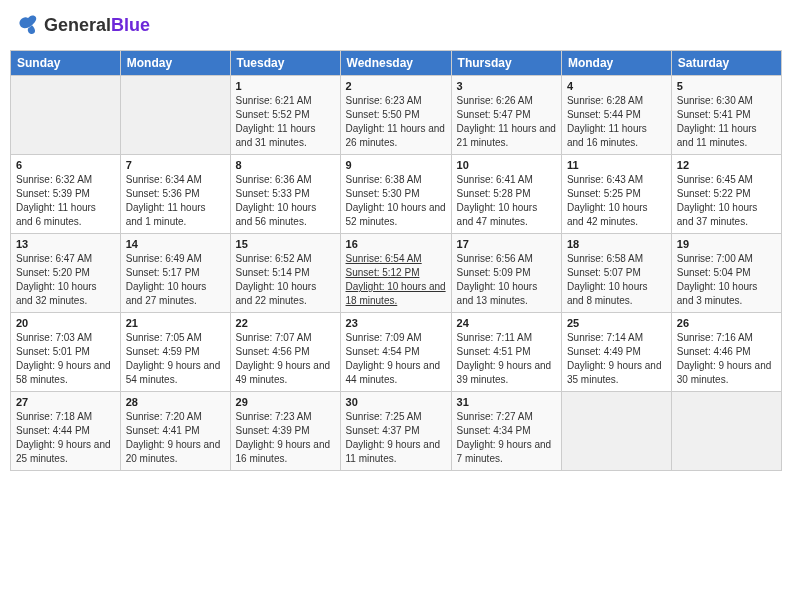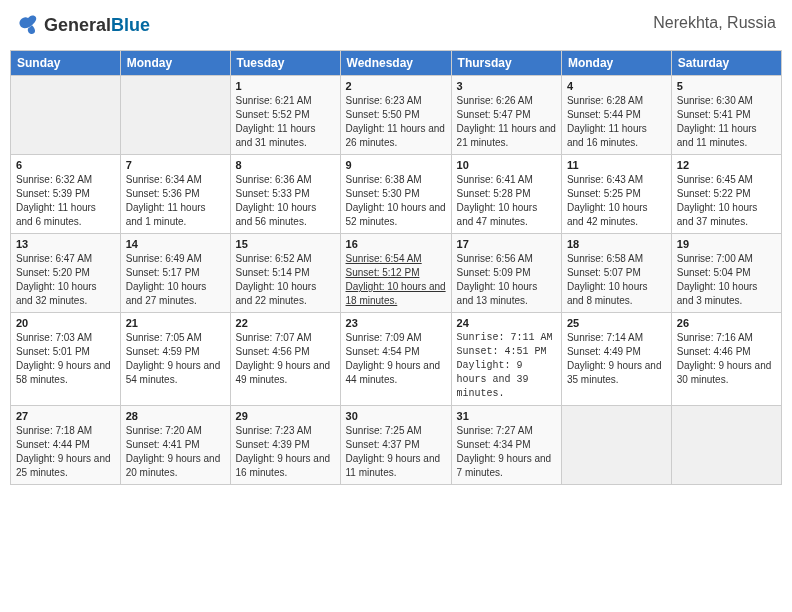--- a/index.html
+++ b/index.html
@@ -23,21 +23,21 @@
       gap: 4px;
     }
     .logo-text {
       display: flex;
       flex-direction: row;
       font-size: 18px;
       font-weight: bold;
       line-height: 1.1;
     }
     .logo-general { color: #333; }
-    .logo-blue { color: #0369a1; }
+    .logo-blue { color: #6d28d9; }
     .logo-bird {
       width: 24px;
       height: 24px;
     }
     .title-block {
       text-align: right;
     }
     .month-title {
       font-size: 32px;
       font-weight: normal;
@@ -97,21 +97,20 @@
     <svg class="logo-bird" viewBox="0 0 30 30">
       <path d="M15 5 C10 2, 2 8, 5 14 C8 20, 15 18, 20 14 C25 10, 28 4, 22 2 C19 1, 17 3, 15 5Z" fill="#3a78c9"></path>
       <path d="M20 14 C24 18, 26 24, 20 25 C16 25, 14 21, 15 18" fill="#3a78c9"></path>
     </svg>
     <div class="logo-text">
       <span class="logo-general">General</span>
       <span class="logo-blue">Blue</span>
     </div>
   </div>
   <div class="title-block">
-    <div class="location-title">Nerekhta, Russia</div>
   </div>
 </div>
 
 <table class="calendar">
   <thead>
     <tr>
     <th>Sunday</th>
         <th>Monday</th>
         <th>Tuesday</th>
         <th>Wednesday</th>
@@ -263,21 +262,21 @@
 Daylight: 9 hours and 49 minutes.</div>
         </td>
         <td>
           <div class="day-number">23</div>
           <div class="day-info" style="white-space: pre-line;">Sunrise: 7:09 AM
 Sunset: 4:54 PM
 Daylight: 9 hours and 44 minutes.</div>
         </td>
         <td>
           <div class="day-number">24</div>
-          <div class="day-info" style="white-space: pre-line; font-family: Liberation Mono, monospace;">Sunrise: 7:11 AM
+          <div class="day-info" style="white-space: pre-line;">Sunrise: 7:11 AM
 Sunset: 4:51 PM
 Daylight: 9 hours and 39 minutes.</div>
         </td>
         <td>
           <div class="day-number">25</div>
           <div class="day-info" style="white-space: pre-line;">Sunrise: 7:14 AM
 Sunset: 4:49 PM
 Daylight: 9 hours and 35 minutes.</div>
         </td>
         <td>

